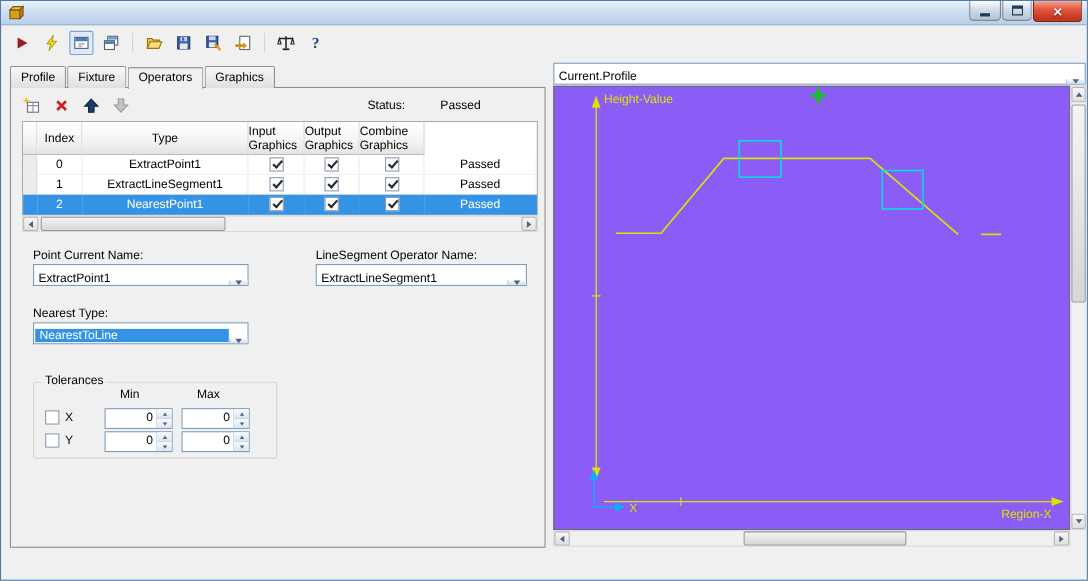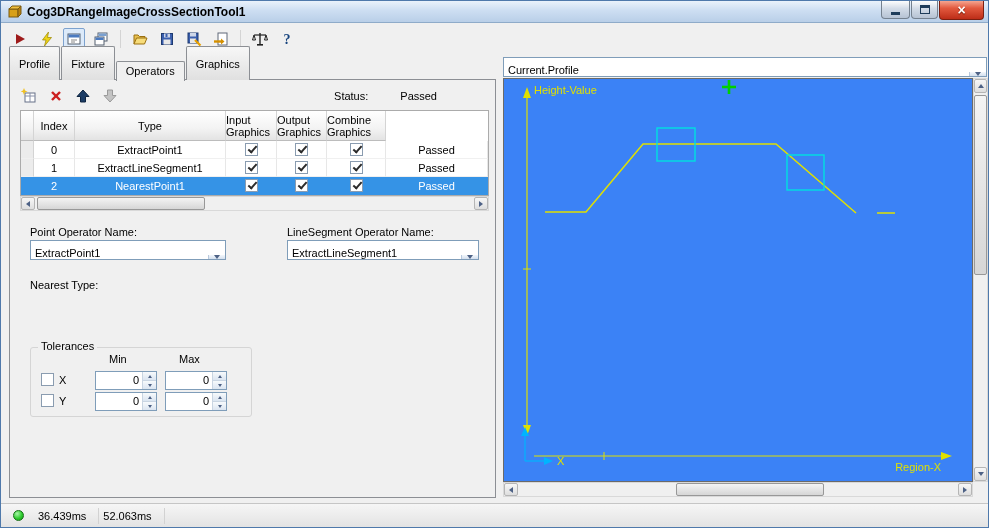--- a/index.html
+++ b/index.html
@@ -24,21 +24,21 @@
   .glyph-max{width:10px;height:9px;border:1px solid #1e3c5a;border-top-width:3px;background:transparent;}
   .glyph-close{color:#fff;font-weight:bold;font-size:14px;line-height:14px;text-shadow:0 1px 1px #701500;}
   
   .toolbar{position:absolute;left:0;top:23px;width:987px;height:30px;display:flex;align-items:center;
            padding-left:8px;gap:5px;}
   .tb-icon{width:22px;height:22px;display:flex;align-items:center;justify-content:center;border:1px solid transparent;}
   .tb-pressed{border:1px solid #7da2ce;background:#dceafa;border-radius:2px;}
   .tb-sep{width:1px;height:18px;background:#d4d4d4;margin:0 3px;}
   
   .tabs{position:absolute;left:8px;top:59px;height:20px;display:flex;align-items:flex-end;z-index:3;}
-  .tab{height:34px;padding:0 9px;border:1px solid #8c8f94;border-bottom:none;border-radius:2px 2px 0 0;
+  .tab{height:20px;padding:0 9px;border:1px solid #8c8f94;border-bottom:none;border-radius:2px 2px 0 0;
        background:linear-gradient(#f7f7f7,#e0e0e0);display:flex;align-items:center;margin-right:1px;}
   .tab.active{height:20px;background:#f0f0f0;position:relative;margin-bottom:-1px;padding-bottom:1px;}
   .tab-page{position:absolute;left:8px;top:78px;width:487px;height:419px;border:1px solid #8c8f94;background:#f0f0f0;}
   
   .op-toolbar{position:absolute;left:10px;top:6px;width:465px;height:20px;display:flex;align-items:center;gap:9px;}
   .op-btn{width:18px;height:18px;display:flex;align-items:center;justify-content:center;}
   .op-status{margin-left:auto;display:flex;gap:32px;padding-right:48px;}
   
   .grid{position:absolute;left:10px;top:30px;width:469px;border:1px solid #ababab;background:#fff;}
   .grid-row{display:grid;grid-template-columns:13px 41px 151px 51px 50px 59px 1fr;}
@@ -99,21 +99,20 @@
 <body>
 
 <div class="window">
 
   <div class="titlebar">
     <svg width="16" height="16">
       <rect x="3" y="5" width="9" height="8" fill="#d8a018" stroke="#7a5a10"></rect>
       <polygon points="3,5 6,2 15,2 12,5" fill="#f0c040" stroke="#7a5a10"></polygon>
       <polygon points="12,5 15,2 15,10 12,13" fill="#b88010" stroke="#7a5a10"></polygon>
     </svg>
-    <span class="title-text">Cog3DRangeImageCrossSectionTool1</span>
   </div>
   <div class="win-controls">
     <div class="win-btn minimize">
         <div class="glyph-min"></div>
       </div>
     <div class="win-btn maximize">
         <div class="glyph-max"></div>
       </div>
     <div class="win-btn close">
         <span class="glyph-close">×</span>
@@ -301,37 +300,43 @@
     <div class="scroll h" style="left:10px;top:116px;width:469px;height:15px;">
       <div class="sb-btn">
           <span class="tri left"></span>
         </div>
       <div class="sb-thumb" style="width:168px;height:13px;margin-left:2px;"></div>
       <div class="sb-btn" style="margin-left:auto;">
           <span class="tri right"></span>
         </div>
     </div>
 
-    <span class="lbl" style="left:20px;top:146px;">Point Operator Name:</span>
+    <span class="lbl" style="left:20px;top:146px;">Point Current Name:</span>
     <div class="combo" style="left:20px;top:160px;width:196px;">
       <span class="combo-text">ExtractPoint1</span>
       <span class="combo-btn">
           <span class="tri down"></span>
         </span>
     </div>
 
     <span class="lbl" style="left:277px;top:146px;">LineSegment Operator Name:</span>
     <div class="combo" style="left:277px;top:160px;width:192px;">
       <span class="combo-text">ExtractLineSegment1</span>
       <span class="combo-btn">
           <span class="tri down"></span>
         </span>
     </div>
 
     <span class="lbl" style="left:20px;top:199px;">Nearest Type:</span>
+    <div class="combo" style="left:20px;top:213px;width:196px;">
+      <span class="combo-text hilite">NearestToLine</span>
+      <span class="combo-btn">
+          <span class="tri down"></span>
+        </span>
+    </div>
 
     <div class="groupbox" style="left:20px;top:267px;width:222px;height:70px;">
       <span class="legend">Tolerances</span>
       <span class="lbl" style="left:78px;top:5px;">Min</span>
       <span class="lbl" style="left:148px;top:5px;">Max</span>
 
       <span class="cb" style="position:absolute;left:10px;top:25px;"></span>
       <span class="lbl" style="left:28px;top:26px;">X</span>
       <div class="spin" style="left:64px;top:23px;">
         <span class="spin-val">0</span>
@@ -383,21 +388,21 @@
     </div>
   </div>
 
   <div class="combo profile-combo">
     <span class="combo-text">Current.Profile</span>
     <span class="combo-btn">
         <span class="tri down"></span>
       </span>
   </div>
 
-  <div class="chart-wrap" style="background: #3b82f6;">
+  <div class="chart-wrap" style="background: #8b5cf6; padding-left: 15px;">
     <svg width="468" height="402" viewBox="0 0 468 402">
       <text class="chart-text" x="30" y="15" fill="#e0e000">Height-Value</text>
       <g>
         <line class="axis-line" x1="23" y1="18" x2="23" y2="347" stroke-width="1.2" stroke="#e0e000"></line>
         <polygon class="axis-arrow" points="23,8 19,19 27,19" fill="#e0e000"></polygon>
         <polygon class="axis-arrow" points="23,357 19,346 27,346" fill="#e0e000"></polygon>
         <line class="axis-line" x1="19" y1="190" x2="27" y2="190" stroke="#e0e000"></line>
       </g>
       <g>
         <line class="axis-line" x1="30" y1="377" x2="438" y2="377" stroke-width="1.2" stroke="#e0e000"></line>
@@ -438,19 +443,14 @@
   <div class="scroll h" style="left:502px;top:481px;width:470px;height:15px;">
     <div class="sb-btn">
         <span class="tri left"></span>
       </div>
     <div class="sb-thumb" style="width:148px;height:13px;margin-left:158px;"></div>
     <div class="sb-btn" style="margin-left:auto;">
         <span class="tri right"></span>
       </div>
   </div>
 
-  <div class="statusbar">
-    <div class="led"></div>
-    <div class="sb-cell">36.439ms</div>
-    <div class="sb-cell">52.063ms</div>
-  </div>
 
 </div>
 
 </body></html>

